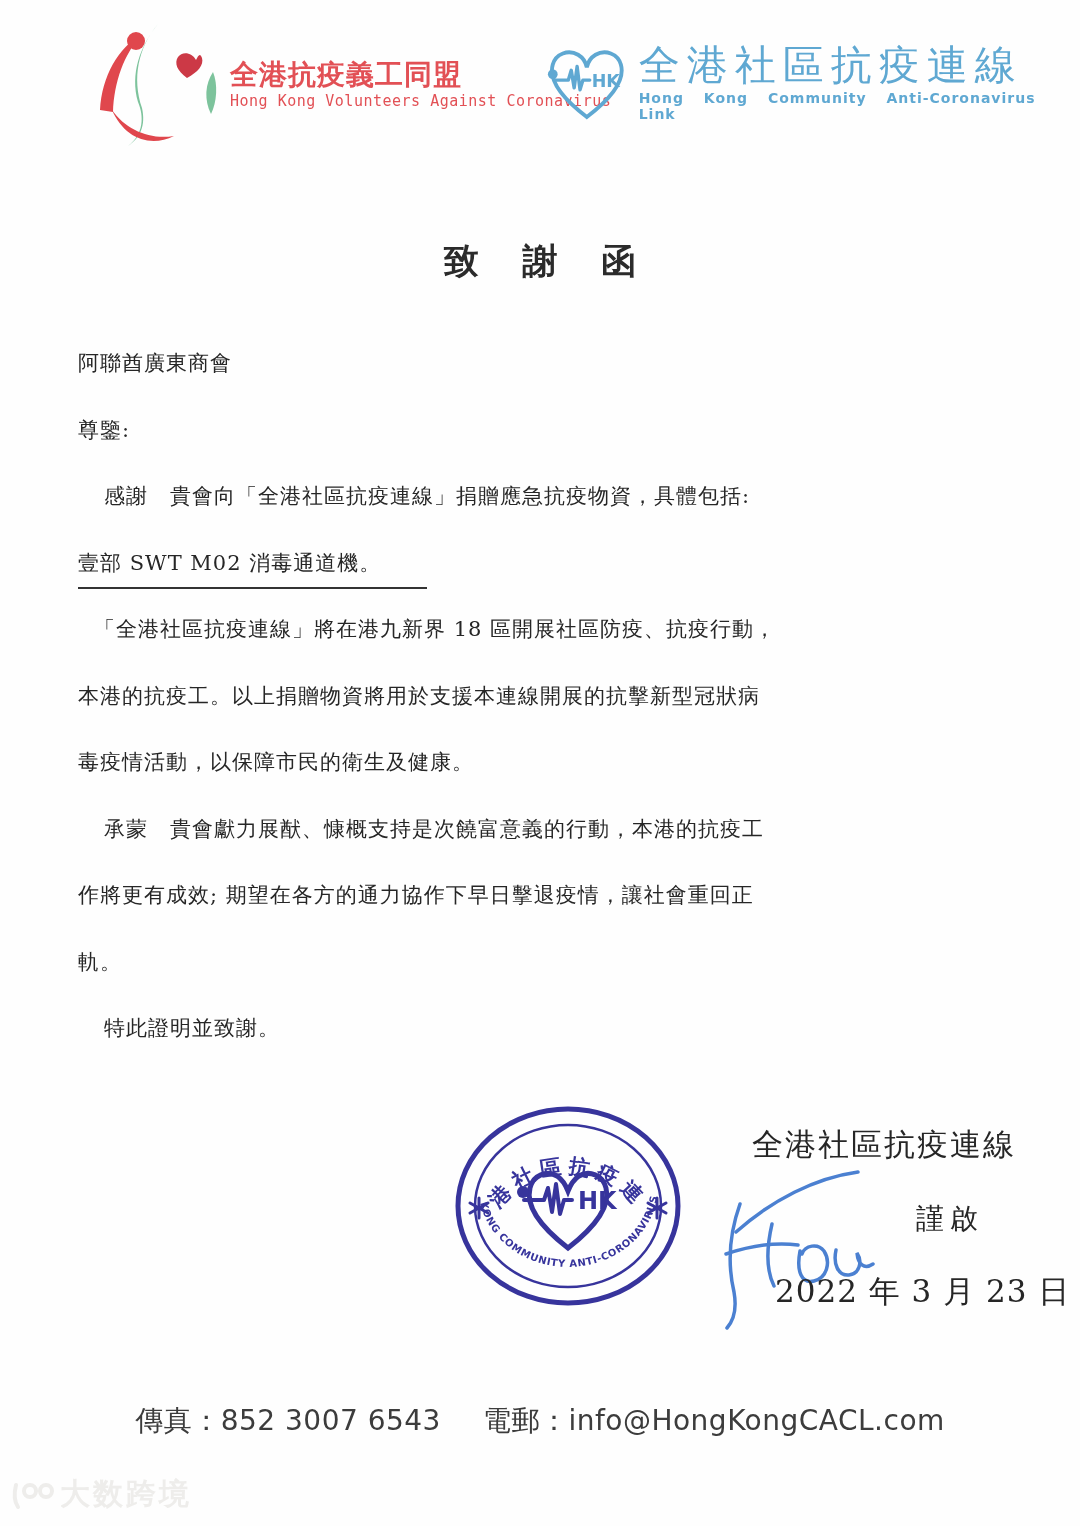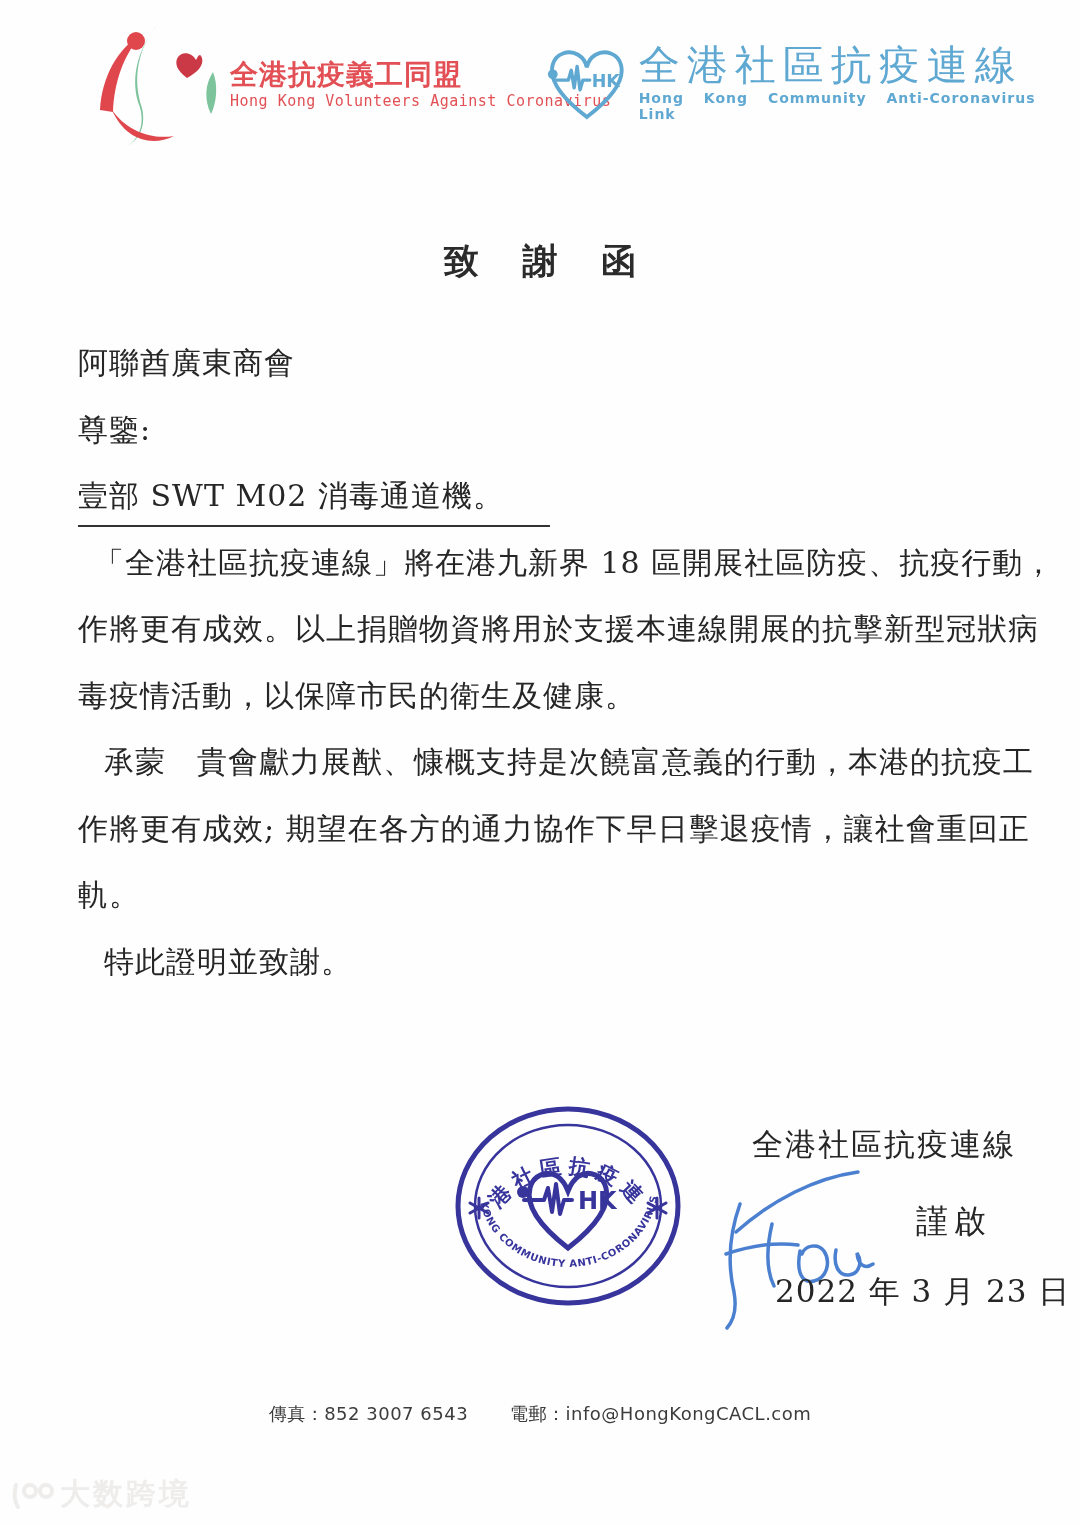--- a/index.html
+++ b/index.html
@@ -38,39 +38,39 @@
   .letter-title{
     position:absolute;top:238px;left:0;width:100%;
     text-align:center;font-size:35px;font-weight:600;
     letter-spacing:1.25em;text-indent:1.25em; 
     color:#2b2b2b;
   }
 
   
   .body-text{
     position:absolute;left:78px;top:330px;width:935px;
-    font-size:30px;line-height:66.5px;letter-spacing:1px;color:#262626;
+    font-size:21px;line-height:66.5px;letter-spacing:1px;color:#262626;
   }
   .body-text .line{white-space:nowrap;}
   .indent{padding-left:26px;}
   .indent-sm{padding-left:16px;}
   .u-ext{border-bottom:2.5px solid #333;padding-right:46px;padding-bottom:12px;}
 
   
   .stamp{position:absolute;left:452px;top:1102px;}
   .sig-org{position:absolute;left:752px;top:1124px;font-size:31px;letter-spacing:2px;white-space:nowrap;}
   .sig-scribble{position:absolute;left:700px;top:1158px;}
-  .sig-respect{position:absolute;left:916px;top:1200px;font-size:32px;letter-spacing:6px;}
+  .sig-respect{position:absolute;left:916px;top:1200px;font-size:28px;letter-spacing:6px;}
   .sig-date{position:absolute;left:775px;top:1252px;font-size:31px;letter-spacing:1px;white-space:nowrap;margin-top:19px;}
 
   
   .footer{
     position:absolute;left:0;top:1402px;width:100%;text-align:center;
     font-family:"DejaVu Sans","Liberation Sans",sans-serif;
-    font-size:18px;color:#3c3c3c;letter-spacing:.5px;
+    font-size:28px;color:#3c3c3c;letter-spacing:.5px;
   }
   .footer .gap{display:inline-block;width:42px;}
 
   
   .watermark{
     position:absolute;left:10px;top:1474px;display:flex;align-items:center;
     color:#eeedeb;font-family:"DejaVu Sans","Liberation Sans",sans-serif;
     font-weight:bold;font-size:30px;letter-spacing:3px;
   }
   .watermark svg{margin-right:6px;}
@@ -112,25 +112,26 @@
       <div class="cjk">全港社區抗疫連線</div>
       <div class="en">Hong Kong Community Anti-Coronavirus Link</div>
     </div>
   </div>
 
   <div class="letter-title">致謝函</div>
 
   <div class="body-text">
     <div class="line">阿聯酋廣東商會</div>
     <div class="line">尊鑒:</div>
+    <div class="line indent">感謝　貴會向「全港社區抗疫連線」捐贈應急抗疫物資，具體包括:</div>
     <div class="line">
       <span class="u-ext">壹部 SWT M02 消毒通道機。</span>
     </div>
     <div class="line indent-sm">「全港社區抗疫連線」將在港九新界 18 區開展社區防疫、抗疫行動，</div>
-    <div class="line">作將更有成效。以上捐贈物資將用於支援本連線開展的抗擊新型冠狀病</div>
+    <div class="line">本港的抗疫工。以上捐贈物資將用於支援本連線開展的抗擊新型冠狀病</div>
     <div class="line">毒疫情活動，以保障市民的衛生及健康。</div>
     <div class="line indent">承蒙　貴會獻力展猷、慷概支持是次饒富意義的行動，本港的抗疫工</div>
     <div class="line">作將更有成效; 期望在各方的通力協作下早日擊退疫情，讓社會重回正</div>
     <div class="line">軌。</div>
     <div class="line indent">特此證明並致謝。</div>
   </div>
 
   <div class="stamp">
     <svg width="232" height="208" viewBox="0 0 232 208">
       <g stroke="#37349c" fill="none">

